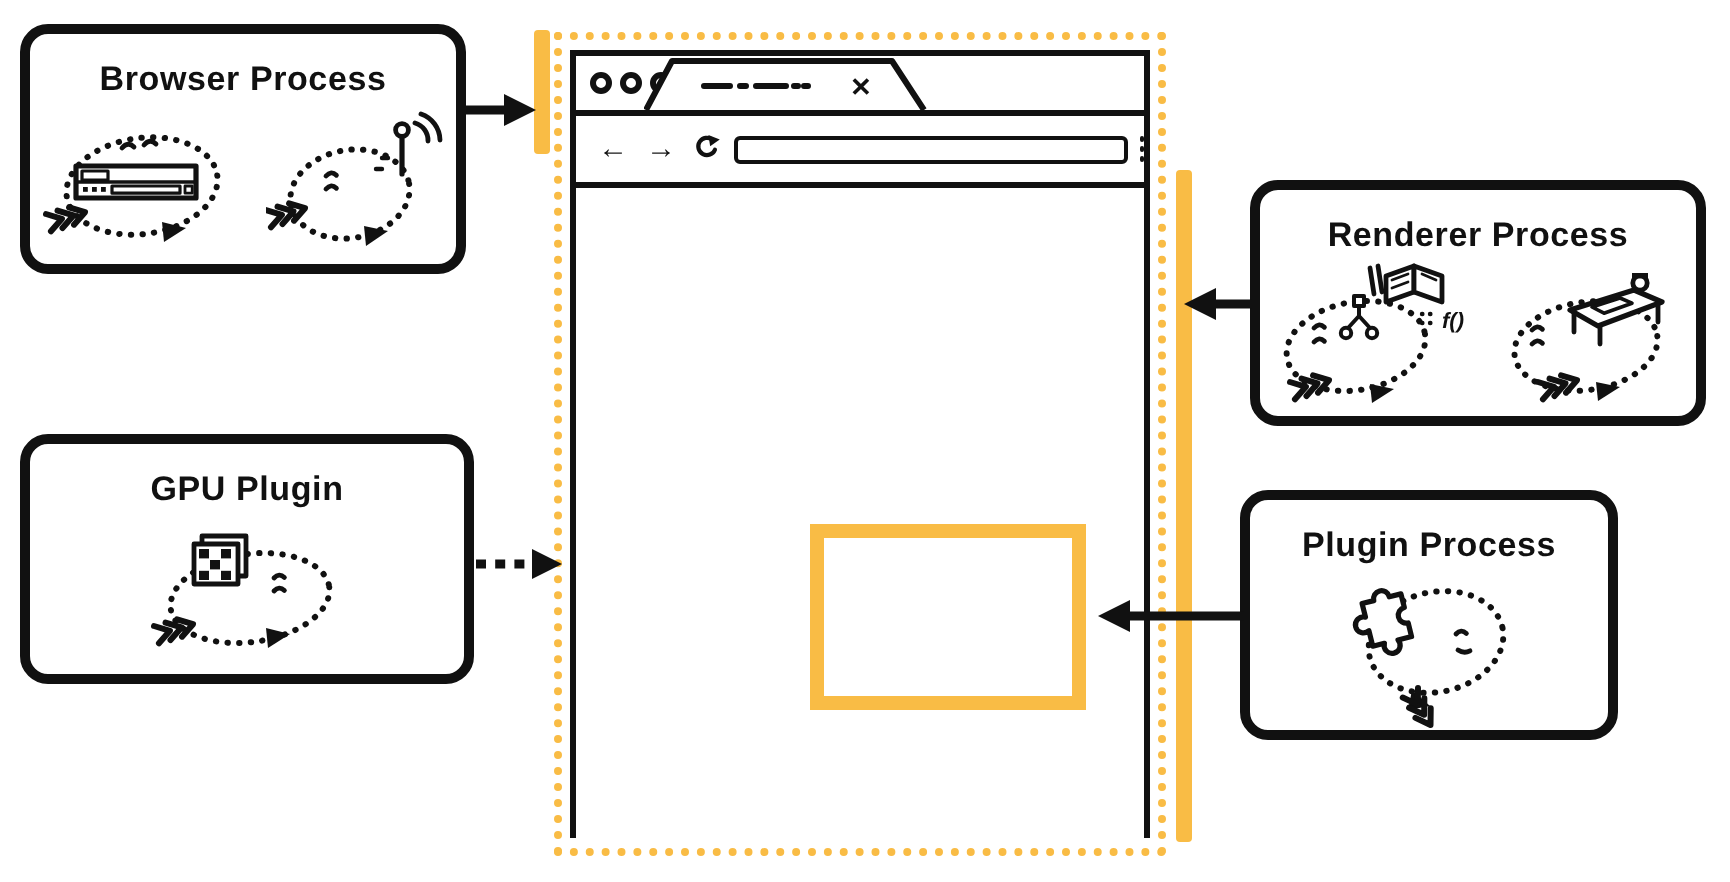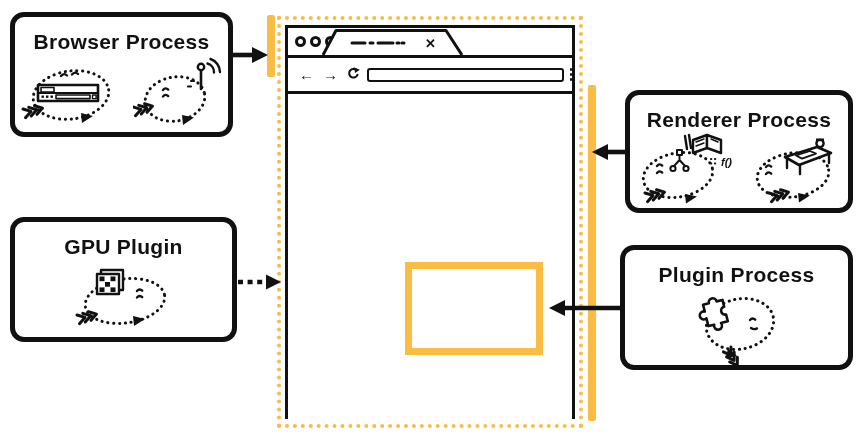--- a/index.html
+++ b/index.html
@@ -1,26 +1,26 @@
 <!DOCTYPE html>
 <html><head>
 <meta charset="utf-8">
 <style>
   html,body{margin:0;padding:0;background:#fff;}
   .canvas{position:relative;width:865px;height:441px;background:#fff;overflow:hidden;
           font-family:"Liberation Sans",sans-serif;color:#111;}
   
   .pbox{position:absolute;background:#fff;border:5px solid #111;border-radius:14px;
         box-sizing:border-box;display:flex;flex-direction:column;align-items:center;}
-  .pbox .ptitle{font-size:21px;font-weight:bold;letter-spacing:.3px;margin-top:13px;white-space:nowrap;}
+  .pbox .ptitle{font-size:17px;font-weight:bold;letter-spacing:.3px;margin-top:13px;white-space:nowrap;}
   .pbox .pchars{flex:1;display:flex;align-items:center;justify-content:center;gap:4px;width:100%;}
   #box-browser {left:10px; top:12px;  width:223px;height:125px;}
   #box-gpu     {left:10px; top:217px; width:227px;height:125px;}
   #box-renderer{left:625px;top:90px;  width:228px;height:123px;}
-  #box-plugin  {left:620px;top:245px; width:233px;height:125px;}
+  #box-plugin  {left:620px;top:245px; width:189px;height:125px;}
   
   .obar{position:absolute;background:var(--orange);border-radius:2px;}
   #bar-left {left:267px;top:15px;width:8px;height:62px;}
   #bar-right{left:588px;top:85px;width:8px;height:336px;}
   #dotted-frame{position:absolute;left:277px;top:16px;width:306px;height:412px;
                 border:4px dotted var(--orange);box-sizing:border-box;}
   #plugin-area{position:absolute;left:405px;top:262px;width:138px;height:93px;
                border:7px solid var(--orange);box-sizing:border-box;background:#fff;z-index:4;}
   
   #bwindow{position:absolute;left:285px;top:25px;width:290px;height:394px;background:#fff;

